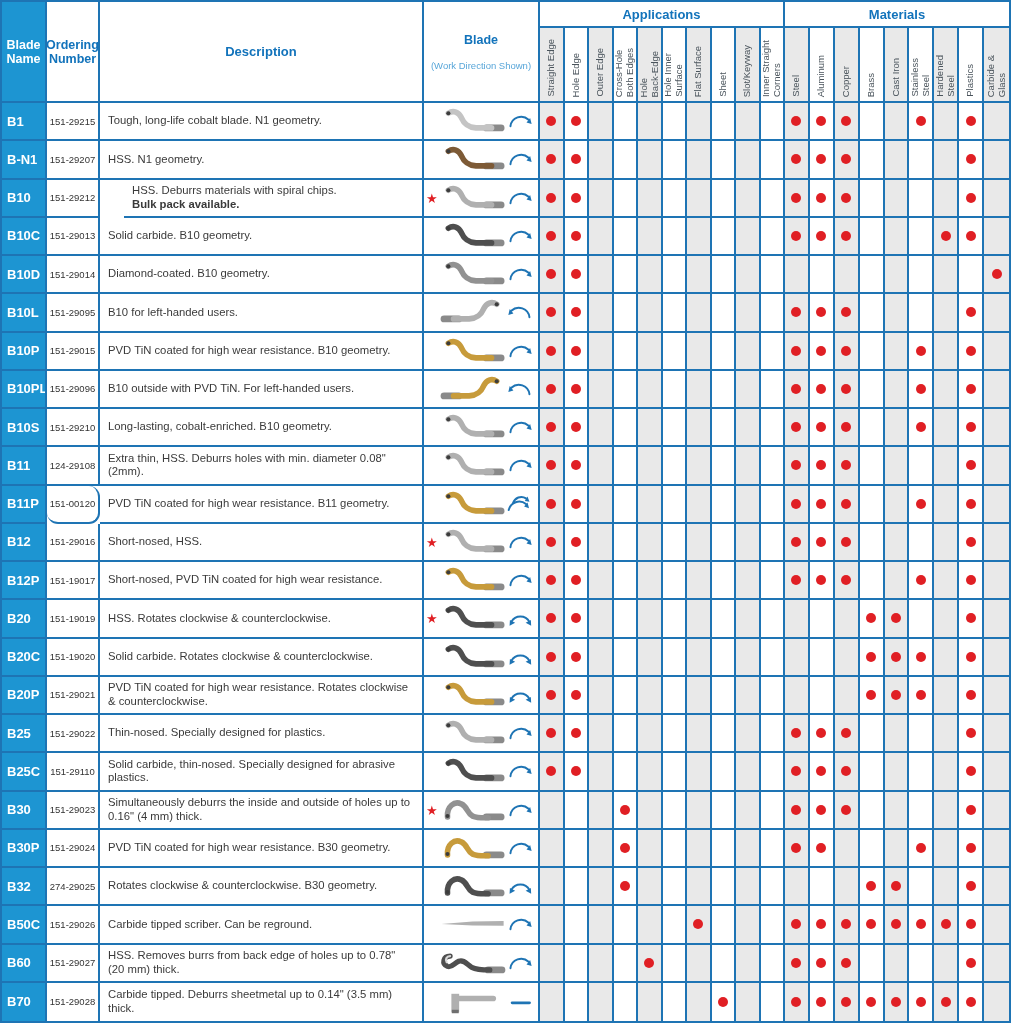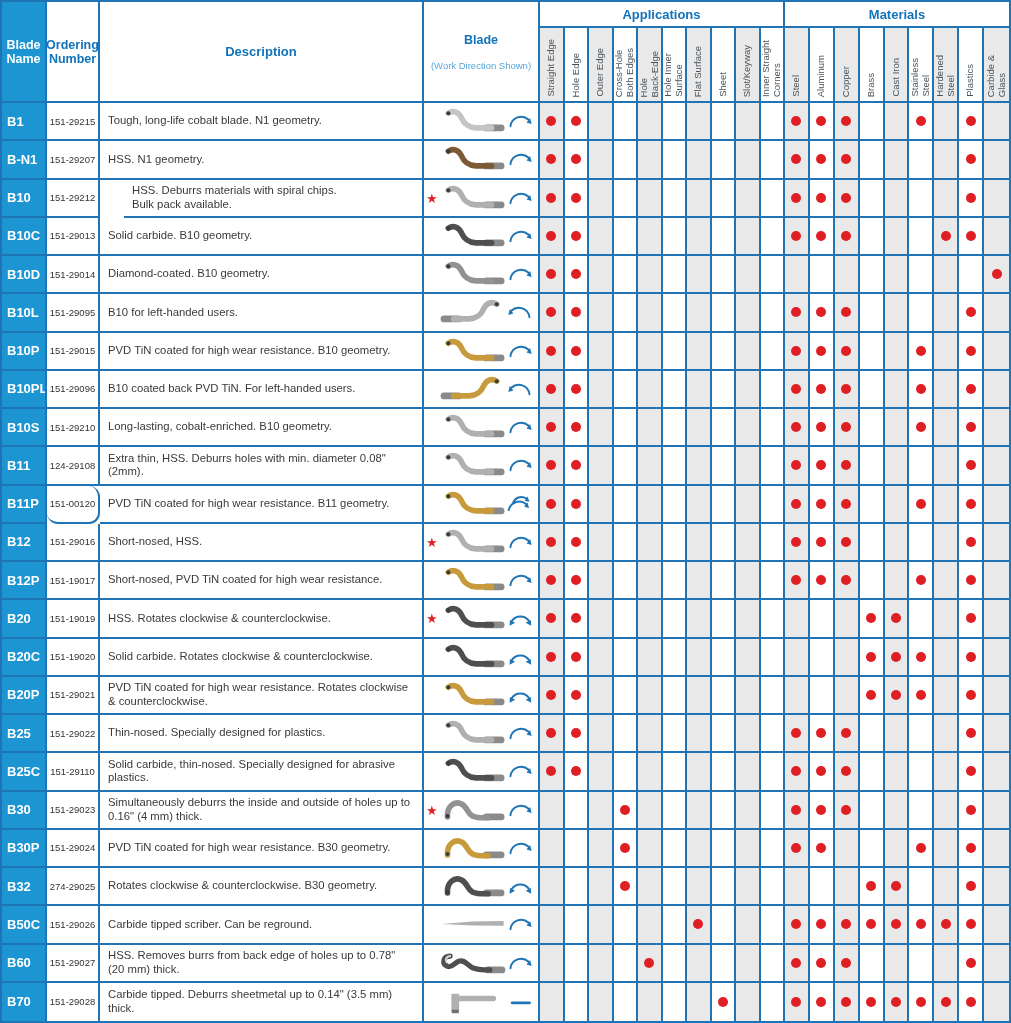--- a/index.html
+++ b/index.html
@@ -36,21 +36,21 @@
   .g-mats{grid-column:15/24;}
   .vcell{grid-row:2;display:flex;align-items:flex-end;justify-content:center;padding-bottom:4px;}
   .vlabel{writing-mode:vertical-rl;transform:rotate(180deg);font-size:9.5px;line-height:10.5px;
     color:var(--vl);white-space:pre-line;text-align:left;}
   
   .name{background:var(--fill);color:#fff;font-weight:bold;font-size:13px;
     display:flex;align-items:center;padding-left:5px;}
   .order{font-size:9.5px;color:#333;display:flex;align-items:center;justify-content:center;text-align:center;}
   .desc{font-size:11.3px;line-height:13.5px;color:#3a3a3a;display:flex;flex-direction:column;
     justify-content:center;padding:2px 8px;}
-  .desc .bold{font-weight:normal;}
+  .desc .bold{font-weight:bold;}
   .bladecell{position:relative;display:flex;align-items:center;justify-content:space-between;padding:0 5px 0 14px;}
   .star{position:absolute;left:2px;top:50%;transform:translateY(-50%);color:var(--red);font-size:13px;}
   .dotcell{display:flex;align-items:center;justify-content:center;}
   .dot{width:10px;height:10px;border-radius:50%;background:var(--red);}
   svg{display:block;}
 </style>
 </head>
 <body>
 
 <div id="grid">
@@ -461,21 +461,21 @@
       <span class="dot"></span>
     </div>
     <div class="c dotcell sh" style="grid-area: 9 / 21;"></div>
     <div class="c dotcell" style="grid-area: 9 / 22;">
       <span class="dot"></span>
     </div>
     <div class="c dotcell sh last" style="grid-area: 9 / 23;"></div>
     <div class="c name" style="grid-area: 10 / 1;">B10PL</div>
     <div class="c order" style="grid-area: 10 / 2;">151-29096</div>
     <div class="c desc" style="grid-area: 10 / 3;">
-      <div>B10 coated back PVD TiN. For left-handed users.</div>
+      <div>B10 outside with PVD TiN. For left-handed users.</div>
     </div>
     <div class="c bladecell" style="grid-area: 10 / 4;">
       <svg width="80" height="34" viewBox="0 0 80 34">
         <g transform="translate(80,0) scale(-1,1)">
           <path d="M56,25 L73,25" stroke="#8a8a8a" stroke-width="8" stroke-linecap="round"></path>
           <path d="M12,8 C18,4 24,7 27,13 C30,20 34,24 44,25 L62,25" fill="none" stroke="#c79b3b" stroke-width="6.5" stroke-linecap="round"></path>
           <circle cx="12" cy="8" r="2.4" fill="#3c3c3c"></circle>
         </g>
       </svg>
       <svg width="30" height="26" viewBox="0 0 30 26">

